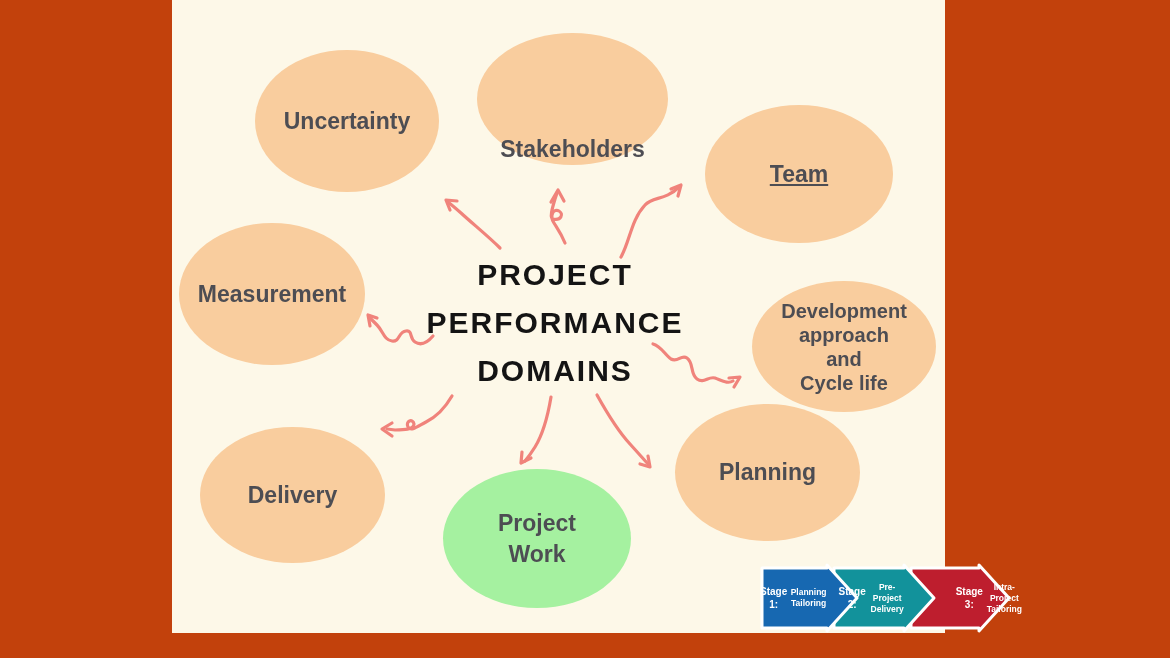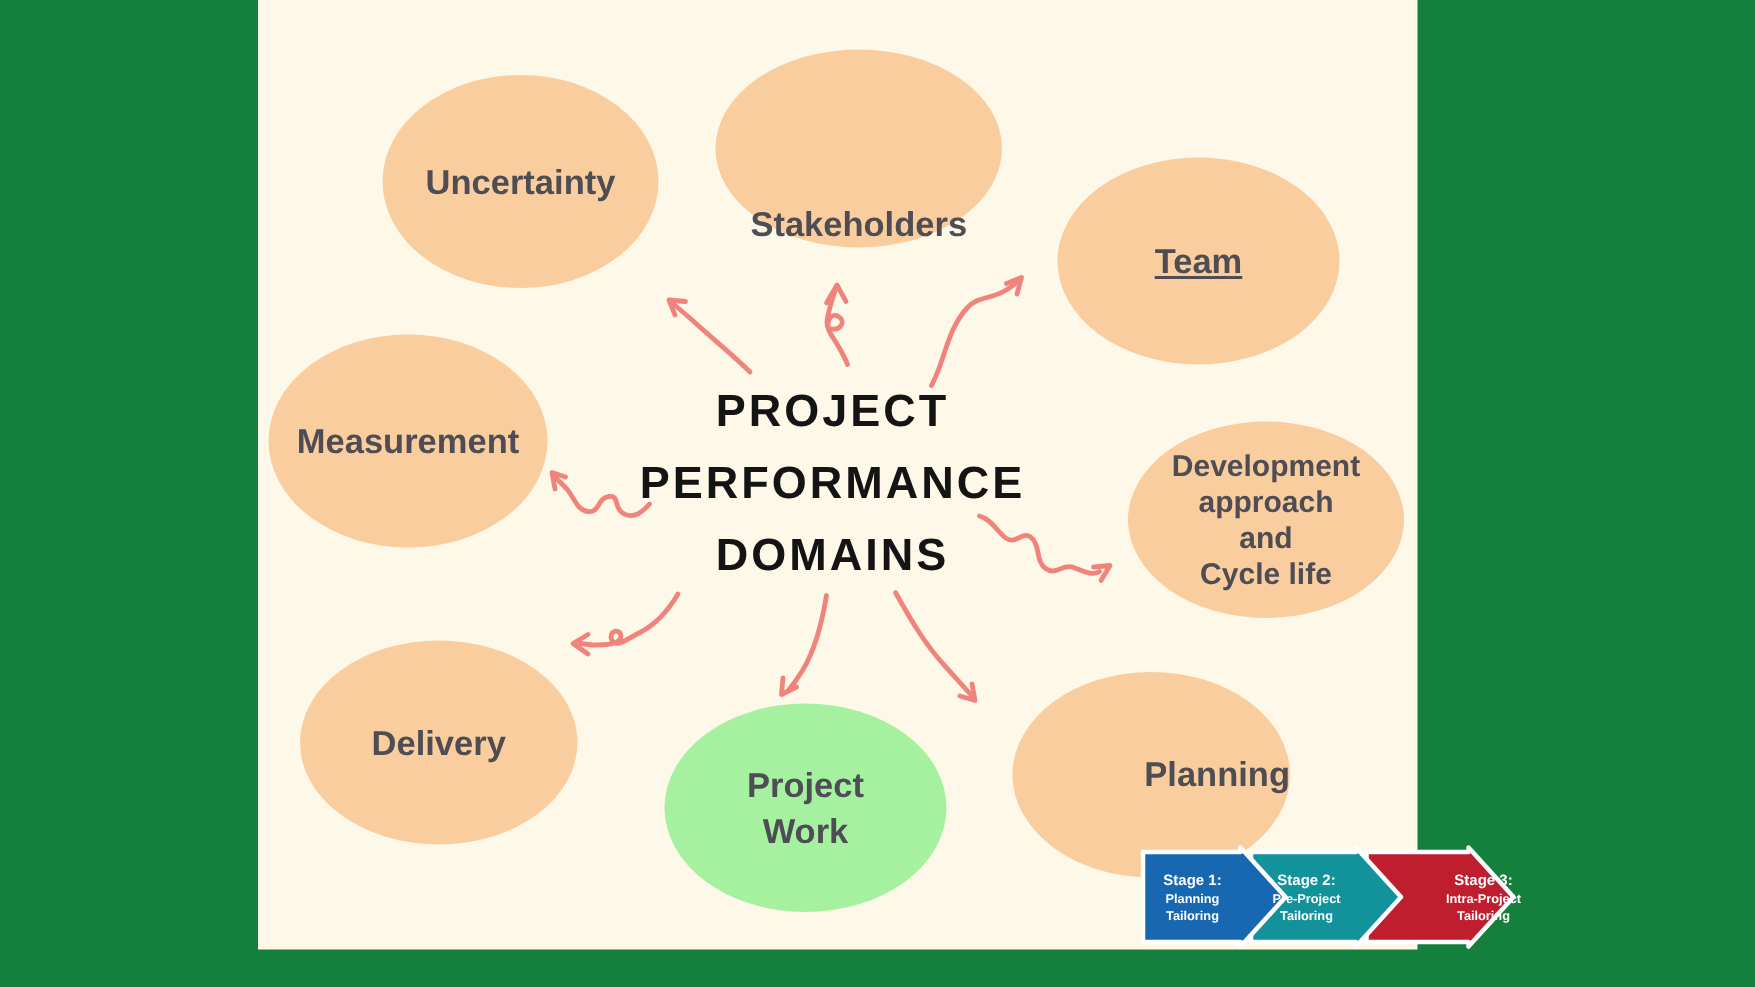--- a/index.html
+++ b/index.html
@@ -1,17 +1,17 @@
 <!DOCTYPE html>
 <html><head>
 <meta charset="utf-8">
 <style>
   html,body{margin:0;padding:0;background:#ffffff;}
   .stage-canvas{
-    position:relative;width:1170px;height:658px;background:#15803d;
+    position:relative;width:1170px;height:658px;background:#c2410c;
     overflow:hidden;font-family:"Liberation Sans",sans-serif;
   }
   .card{
     position:absolute;left:172px;top:0;width:773px;height:633px;
     background:#fdf8e8;
   }
   .ellipse{
     position:absolute;border-radius:50%;
     display:flex;align-items:center;justify-content:center;text-align:center;
     color:#4d4d53;font-weight:700;font-size:23px;line-height:31px;
@@ -19,32 +19,32 @@
   }
   .peach{background:#f9cd9e;}
   .green{background:#a5f1a0;}
   .el-uncertainty{left:255px;top:50px;width:184px;height:142px;}
   .el-stakeholders{left:477px;top:33px;width:191px;height:132px;align-items:flex-end;}
   .el-team{left:705px;top:105px;width:188px;height:138px;text-decoration:underline;}
   .el-measurement{left:179px;top:223px;width:186px;height:142px;}
   .el-development{left:752px;top:281px;width:184px;height:131px;font-size:20px;line-height:24px;}
   .el-delivery{left:200px;top:427px;width:185px;height:136px;}
   .el-projectwork{left:443px;top:469px;width:188px;height:139px;}
-  .el-planning{left:675px;top:448px;width:185px;height:137px;justify-content:flex-end;}
+  .el-planning{left:675px;top:404px;width:185px;height:137px;}
   .center-title{
     position:absolute;left:405px;top:251px;width:300px;
     text-align:center;color:#141414;font-weight:800;font-size:30px;
     line-height:48px;letter-spacing:2px;white-space:pre-line;
   }
   .arrows-svg{
     position:absolute;left:0;top:0;width:1170px;height:658px;
     pointer-events:none;
   }
   .stage-label{
-    position:absolute;display:flex;flex-direction:column;align-items:center;
+    position:absolute;display:flex;align-items:center;
     justify-content:center;text-align:center;color:#ffffff;
     white-space:pre-line;z-index:5;
   }
   .stage-label .st-title{font-weight:700;font-size:10px;line-height:13px;}
   .stage-label .st-sub{font-size:8.5px;line-height:11px;font-weight:700;}
   .lbl-1{left:760px;top:568px;width:70px;height:60px;}
   .lbl-2{left:836px;top:568px;width:70px;height:60px;}
   .lbl-3{left:954px;top:568px;width:70px;height:60px;}
 </style>
 </head>
@@ -121,21 +121,21 @@
     </g>
   </svg>
 
   <div class="stage-label lbl-1">
     <span class="st-title">Stage 1:</span>
     <span class="st-sub">Planning Tailoring</span>
   </div>
   <div class="stage-label lbl-2">
     <span class="st-title">Stage 2:</span>
     <span class="st-sub">Pre-Project
-Tailoring</span>
+Delivery</span>
   </div>
   <div class="stage-label lbl-3">
     <span class="st-title">Stage 3:</span>
     <span class="st-sub">Intra-Project
 Tailoring</span>
   </div>
 
 </div>
 
 </body></html>

